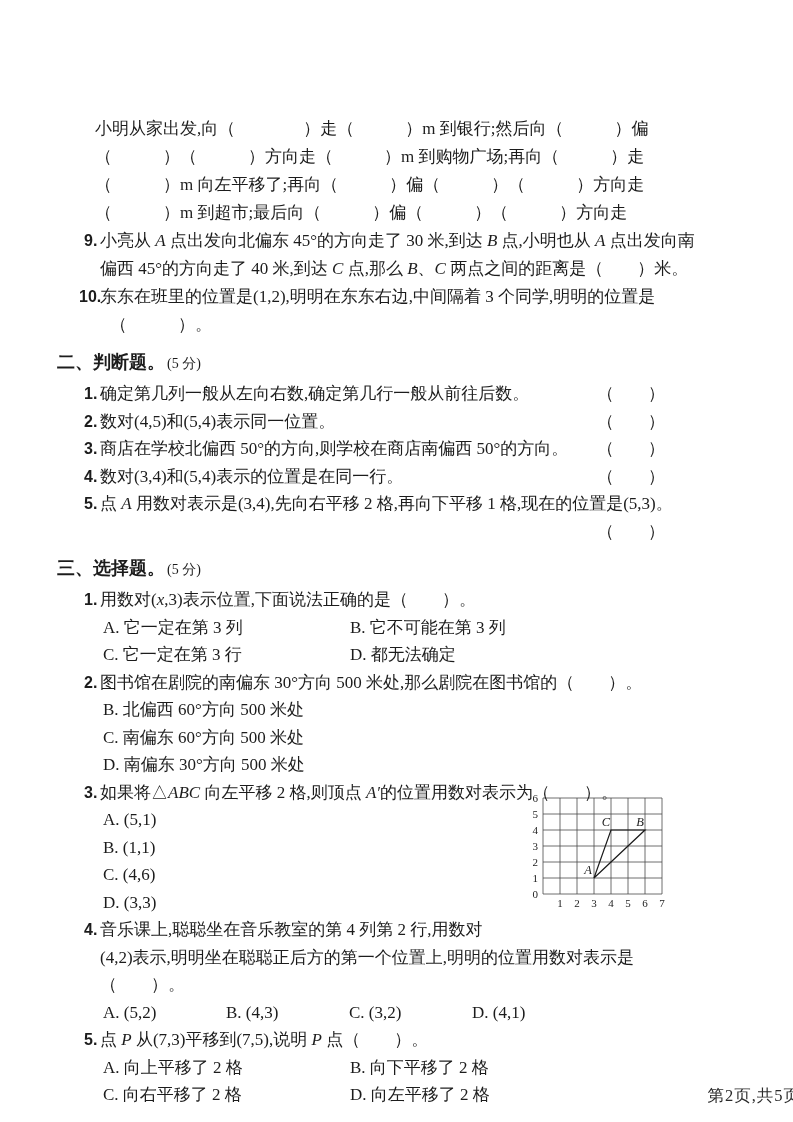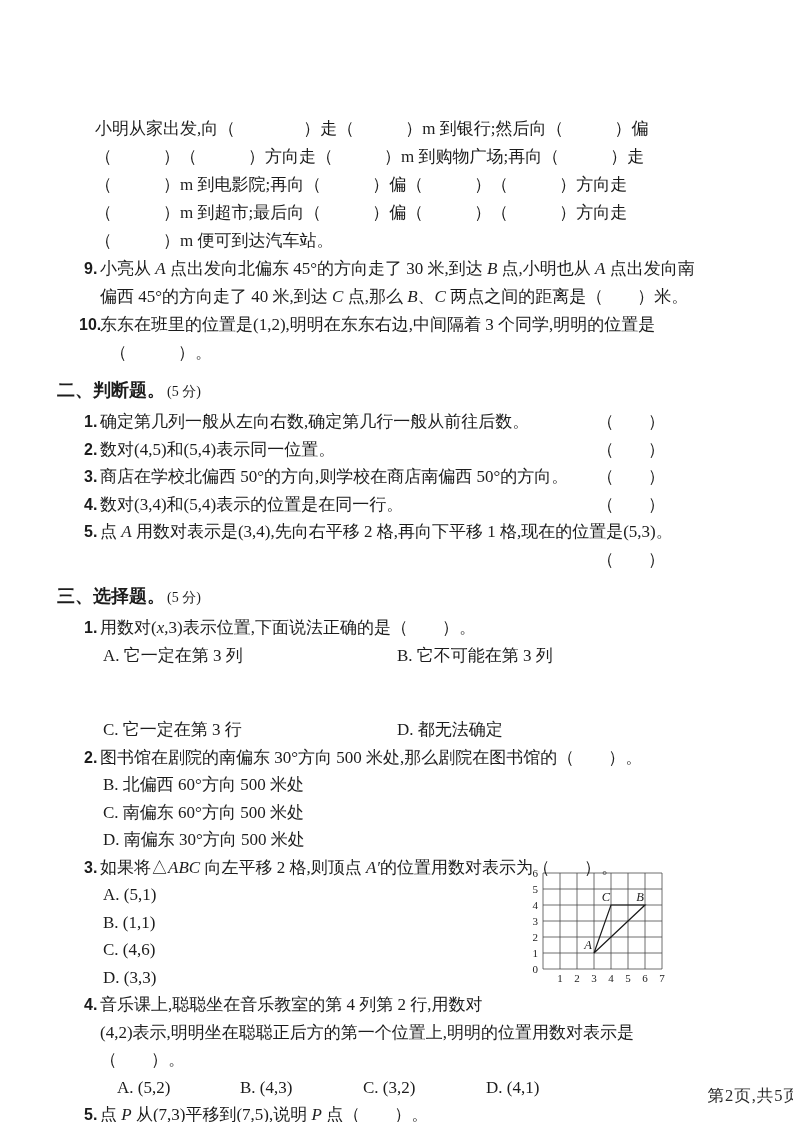--- a/index.html
+++ b/index.html
@@ -24,44 +24,43 @@
   .hd-b { font-family:"Liberation Sans", sans-serif; font-weight:700; font-size:18px; }
   .hd-s { font-size:14px; margin-left:2px; }
   .judge { line-height:27.5px; padding-right:108px; }
   .judge.full { padding-right:0; }
   .judge .txt { white-space:nowrap; }
   .ans { position:absolute; right:40px; top:0; white-space:nowrap; }
   .ansline { text-align:right; padding-right:40px; line-height:27.5px; }
   .qtext { line-height:27.5px; }
   .opts { line-height:27.5px; }
   .opts1 .opt { display:block; margin-left:3px; white-space:nowrap; }
-  .opts2 { display:flex; flex-wrap:wrap; margin-left:3px;gap:47px; }
+  .opts2 { display:flex; flex-wrap:wrap; margin-left:3px; }
   .opts2 .opt { width:247px; white-space:nowrap; }
-  .opts4 { display:flex; margin-left:17px; }
+  .opts4 { display:flex; margin-left:3px; }
   .opts4 .opt { width:123px; white-space:nowrap; }
   .m { font-style:italic; font-family:"Liberation Serif", serif; }
   .fig { float:right; margin:-18px 30px 4px 12px; }
   .fig svg text { font-family:"Liberation Serif", serif; font-size:11px; fill:#222; }
   .fig svg text.vlabel { font-style:italic; font-size:12.5px; }
   .footer {
     position:absolute; left:8px; top:1085px; width:793px;
     text-align:right; font-size:16.5px; color:#2a2a2a; letter-spacing:1px;
   }
 </style>
 </head>
 <body>
 
 <div class="content">
 
   <div class="p8">
     <div class="ln">小明从家出发,向（　　　　）走（　　　）m 到银行;然后向（　　　）偏</div>
     <div class="ln">（　　　）（　　　）方向走（　　　）m 到购物广场;再向（　　　）走</div>
-    <div class="ln">（　　　）m 到电影院;再向（　　　）偏（　　　）（　　　）方向走</div>
+    <div class="ln">（　　　）m 向左平移了;再向（　　　）偏（　　　）（　　　）方向走</div>
     <div class="ln">（　　　）m 到超市;最后向（　　　）偏（　　　）（　　　）方向走</div>
-    <div class="ln">（　　　）m 便可到达汽车站。</div>
   </div>
 
   <div class="item">
     <span class="num">9.</span>
     <div class="ln">小亮从 <i class="m">A</i> 点出发向北偏东 45°的方向走了 30 米,到达 <i class="m">B</i> 点,小明也从 <i class="m">A</i> 点出发向南</div>
     <div class="ln">偏西 45°的方向走了 40 米,到达 <i class="m">C</i> 点,那么 <i class="m">B</i>、<i class="m">C</i> 两点之间的距离是（　　）米。</div>
   </div>
 
   <div class="item">
     <span class="num wide">10.</span>

